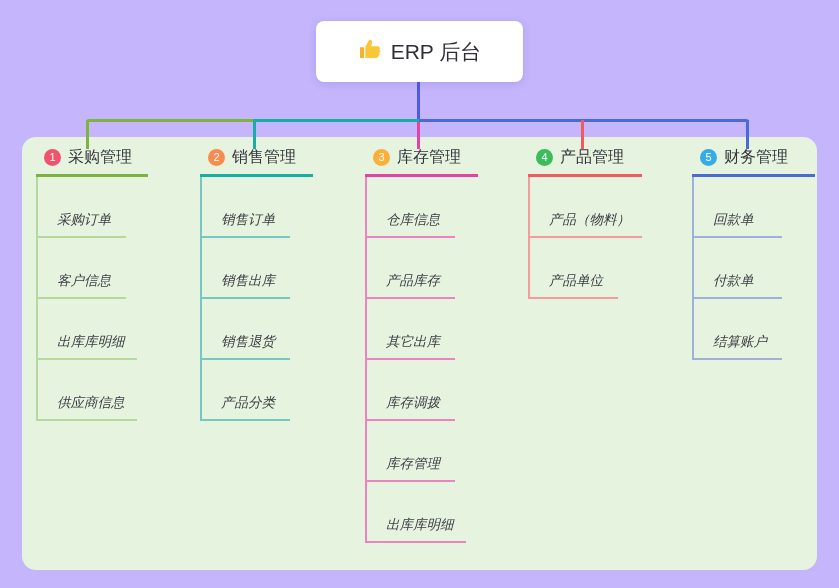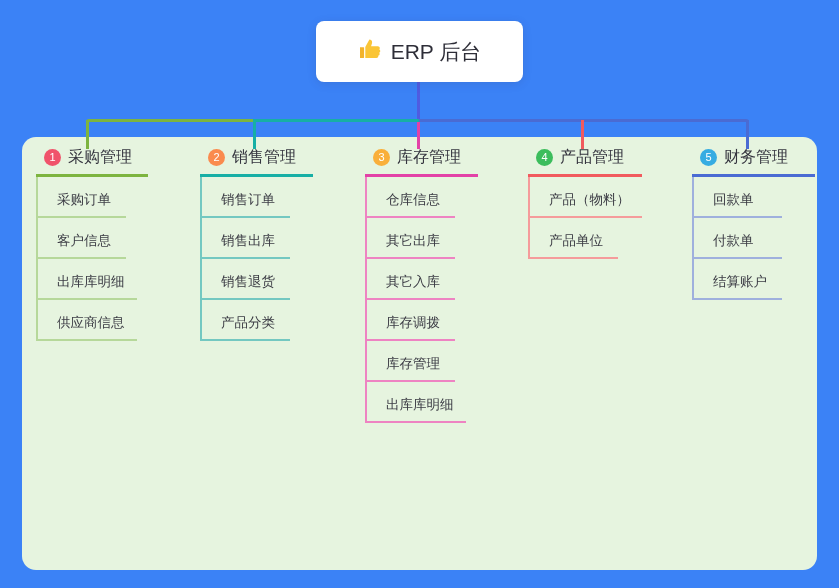--- a/index.html
+++ b/index.html
@@ -1,21 +1,21 @@
 <!DOCTYPE html>
 <html><head>
 <meta charset="utf-8">
 <style>
   * { margin: 0; padding: 0; box-sizing: border-box; }
   html, body { background: #ffffff; }
   body { font-family: "Liberation Sans", "DejaVu Sans", sans-serif; }
   .stage {
     position: relative;
     width: 839px; height: 588px;
-    background: #3b82f6;
+    background: #c4b5fd;
     overflow: hidden;
   }
   .panel {
     position: absolute;
     left: 22px; top: 137px;
     width: 795px; height: 433px;
     background: #e6f4df;
     border-radius: 14px;
   }
   
@@ -71,29 +71,30 @@
     border-radius: 50%;
     background: var(--badge);
     color: #ffffff;
     font-size: 11px; line-height: 17px; text-align: center;
   }
   .children {
     border-left: 2px solid var(--cl);
     width: max-content;
   }
   .child {
-    height: 41px;
+    height: 61px;
     display: flex; align-items: flex-end;
     width: max-content;
     min-width: 88px;
     padding: 0 12px 7px 19px;
     border-bottom: 2px solid var(--cl);
     font-size: 13.5px; color: #3b3b44;
     white-space: nowrap;
     cursor: default;
+    font-style: italic;
   }
 </style>
 </head>
 <body>
 
 <div class="stage">
 
   <div class="panel"></div>
 
   <div class="line v-root"></div>
@@ -142,22 +143,22 @@
     </div>
   </div>
 
   <div class="col col-3">
     <div class="branch-head">
       <span class="badge">3</span>
       <span>库存管理</span>
     </div>
     <div class="children">
       <div class="child">仓库信息</div>
+      <div class="child">产品库存</div>
       <div class="child">其它出库</div>
-      <div class="child">其它入库</div>
       <div class="child">库存调拨</div>
       <div class="child">库存管理</div>
       <div class="child">出库库明细</div>
     </div>
   </div>
 
   <div class="col col-4">
     <div class="branch-head">
       <span class="badge">4</span>
       <span>产品管理</span>

